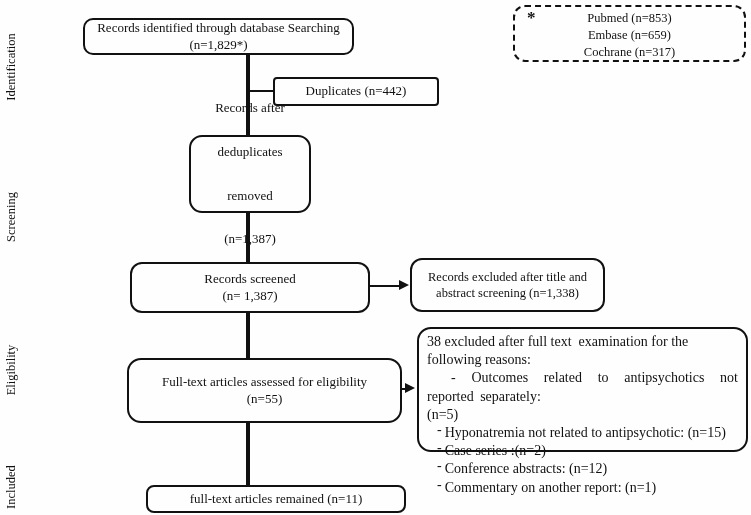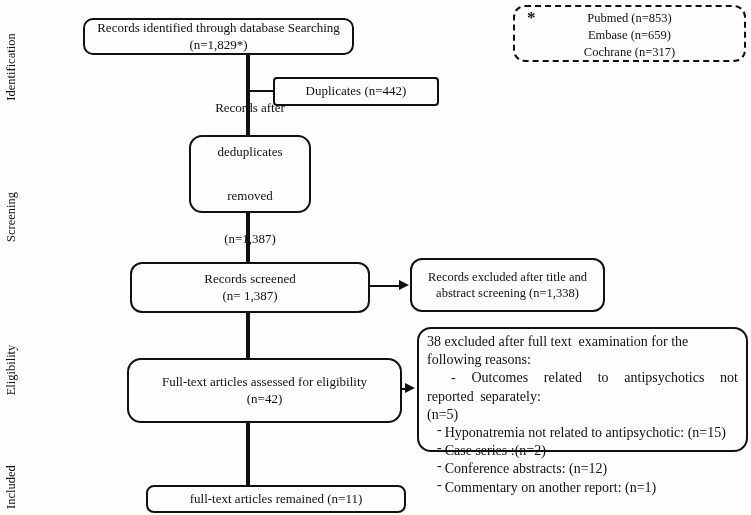--- a/index.html
+++ b/index.html
@@ -88,21 +88,21 @@
     <span>(n= 1,387)</span>
   </div>
 
   <div class="box" style="left:410px;top:258px;width:195px;height:54px;border-radius:12px;font-size:12.5px;">
     <span>Records excluded after title and</span>
     <span>abstract screening (n=1,338)</span>
   </div>
 
   <div class="box" style="left:127px;top:358px;width:275px;height:65px;border-radius:14px;">
     <span>Full-text articles assessed for eligibility</span>
-    <span>(n=42)</span>
+    <span>(n=55)</span>
   </div>
 
   <div class="box" id="reasons-box" style="left:417px;top:327px;width:331px;height:125px;">
     <div class="r-title">38 excluded after full text  examination for the following reasons:</div>
     <div class="r-first">- Outcomes related to antipsychotics not reported separately:</div>
     <div>(n=5)</div>
     <div class="r-dash"><span class="bullet">-</span><span>Hyponatremia not related to antipsychotic: (n=15)</span></div>
     <div class="r-dash"><span class="bullet">-</span><span>Case series :(n=2)</span></div>
     <div class="r-dash"><span class="bullet">-</span><span>Conference abstracts: (n=12)</span></div>
     <div class="r-dash"><span class="bullet">-</span><span>Commentary on another report: (n=1)</span></div>

